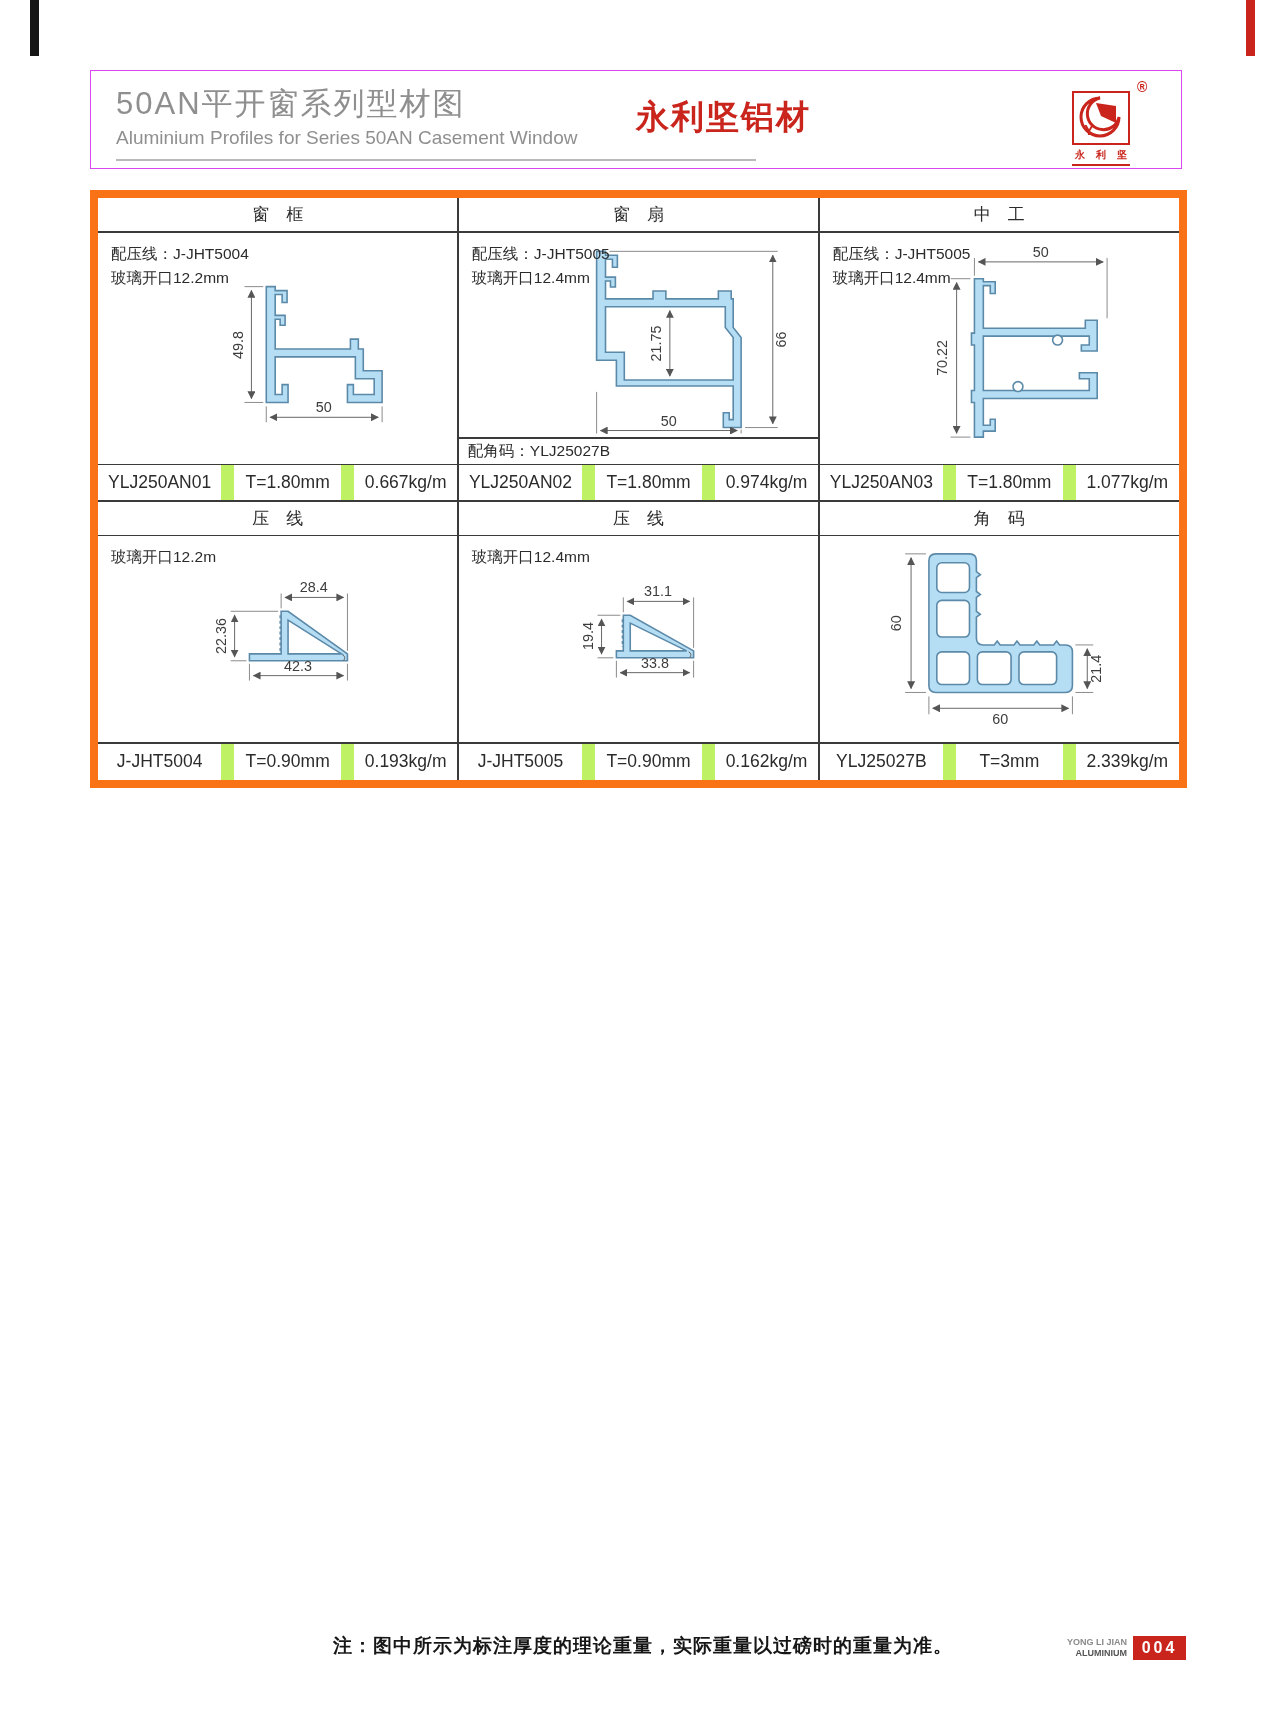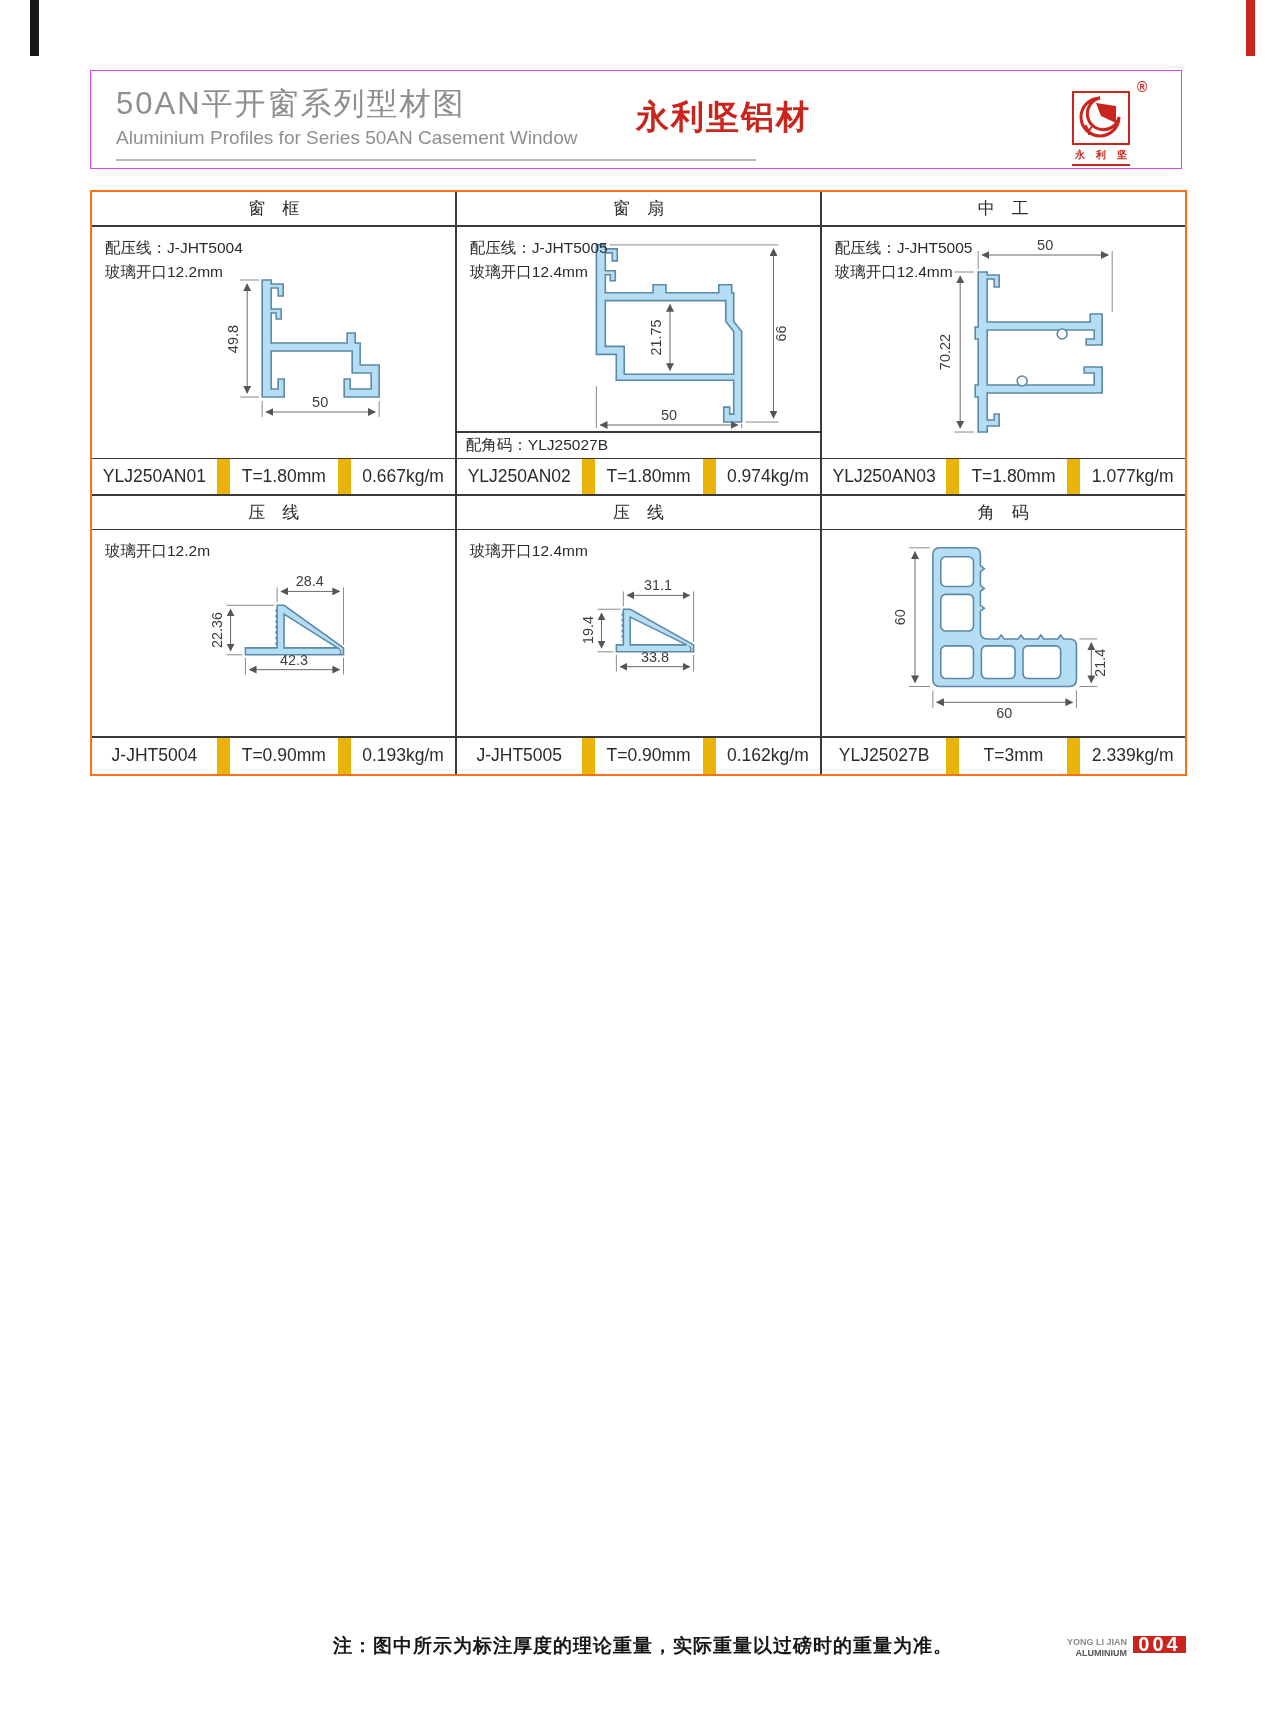--- a/index.html
+++ b/index.html
@@ -19,46 +19,46 @@
   .brand-cn{font-size:33px;letter-spacing:2px}
   .brand-en{font-size:39px;letter-spacing:0}
   .logo{position:absolute;left:981px;top:20px;width:58px}
   .logo-box{height:54px;border:2.5px solid #C9251C;box-sizing:border-box}
   .logo-strip{margin-top:3px;display:flex;justify-content:space-between;padding:0 3px;color:#C9251C;font-size:10px;font-weight:bold}
   .logo-rule{margin-top:2px;border-top:2.5px solid #C9251C}
   .reg{position:absolute;left:1046px;top:8px;color:#C9251C;font-size:14px;font-weight:bold}
 
   
   .ptable{position:absolute;left:90px;top:190px;width:1097px;box-sizing:border-box;
-          background:#3a3a3a;border:2px solid #f97316;display:grid;
+          background:#3a3a3a;border:8px solid #f97316;display:grid;
           grid-template-columns:1fr 1fr 1fr;grid-template-rows:33px 231px 35px 33px 206px 36px;gap:1.5px}
   .cell{background:#fff;position:relative}
   .phead{display:flex;align-items:center;justify-content:center;font-size:17px;color:#2b2b2b}
   .pnote{position:absolute;top:9px;left:13px;font-size:15.5px;line-height:1.55;z-index:2;color:#2b2b2b}
   .draw{position:absolute;left:0;top:0;width:100%;height:100%}
   .draw2{position:absolute;left:0;top:0;width:100%;height:204px}
   .corner-row{position:absolute;left:0;right:0;bottom:0;height:27px;border-top:2px solid #3a3a3a;
               display:flex;align-items:center;padding-left:9px;font-size:15.5px;background:#fff;box-sizing:border-box}
-  .info{display:grid;grid-template-columns:37fr 32fr 31fr;gap:13px;background:#eab308}
+  .info{display:grid;grid-template-columns:37fr 32fr 31fr;gap:13px;background:#bef264}
   .info>div{background:#fff;display:flex;align-items:center;justify-content:center;font-size:17.5px;color:#2b2b2b}
 
   
   .prof{fill:#B5DDF4;stroke:#5B89A8;stroke-width:1.6;stroke-linejoin:miter}
   .hole{fill:#fff;stroke:#5B89A8;stroke-width:1.6}
   .ext{stroke:#8a8a8a;stroke-width:1;fill:none}
   .dim{stroke:#666;stroke-width:1;fill:none}
   .dt{font-size:14.5px;fill:#3d3d3d}
   .serr{stroke:#5B89A8;stroke-width:1.4;stroke-dasharray:3,2.5;fill:none}
 
   
   .note-footer{position:absolute;left:333px;top:1633px;font-size:19px;font-weight:bold;color:#161616;letter-spacing:1px}
   .pg-brand{position:absolute;left:1035px;top:1637px;width:92px;text-align:right;font-size:9px;font-weight:bold;color:#8a8a8a;line-height:1.2}
   .pg-brand .l2{color:#555}
-  .pg-num{position:absolute;left:1133px;top:1636px;width:53px;height:17px;background:#C9251C;color:#fff;
-          font-weight:bold;font-size:20px;display:flex;align-items:center;justify-content:center;letter-spacing:3px}
+  .pg-num{position:absolute;left:1133px;top:1636px;width:53px;height:24px;background:#C9251C;color:#fff;
+          font-weight:bold;font-size:16px;display:flex;align-items:center;justify-content:center;letter-spacing:3px}
 </style>
 </head>
 <body>
 
 <div class="mark mark-left"></div>
 <div class="mark mark-right"></div>
 
 <div class="hdr">
   <div class="title-cn">50AN平开窗系列型材图</div>
   <div class="title-en">Aluminium Profiles for Series 50AN Casement Window</div>

